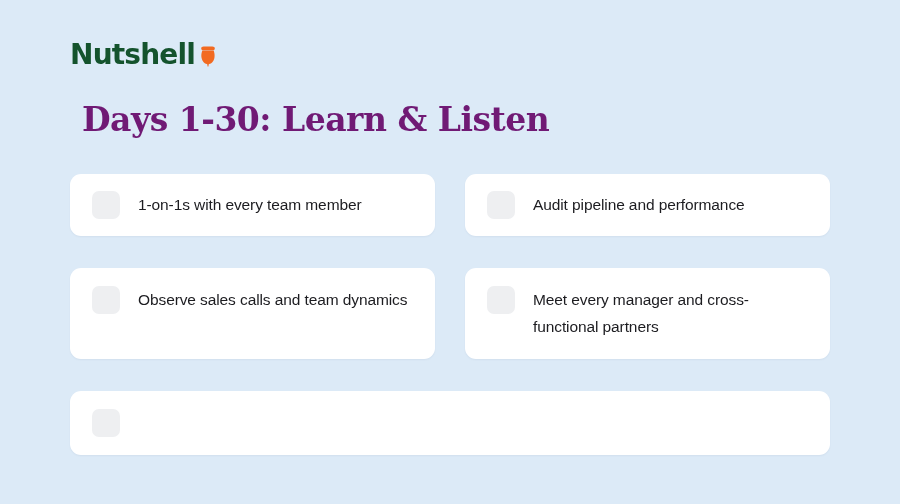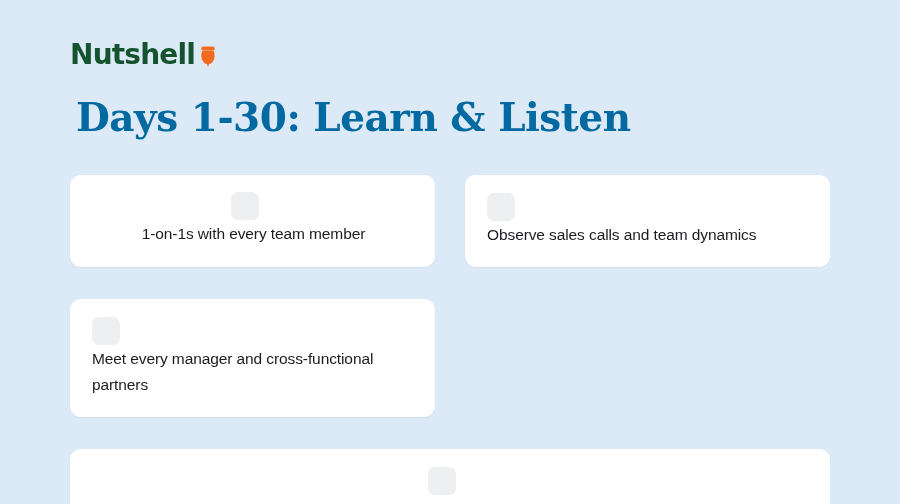--- a/index.html
+++ b/index.html
@@ -42,24 +42,24 @@
     margin-left: 4px;
     margin-top: 2px;
     width: 18px;
     height: 22px;
   }
 
   
   .title {
     font-family: "DejaVu Serif", serif;
     font-weight: bold;
-    font-size: 39px;
+    font-size: 33px;
     letter-spacing: -0.5px;
-    color: #0369a1;
-    margin: 6px;
+    color: #701a75;
+    margin: 12px;
     padding-top: 18px;
     line-height: 1.1;
     white-space: nowrap;
   }
 
   
   .grid {
     margin-top: 36px;
     display: flex;
     flex-wrap: wrap;
@@ -67,21 +67,20 @@
     width: 760px;
   }
   .card {
     background: #ffffff;
     border-radius: 11px;
     box-sizing: border-box;
     display: flex;
     align-items: flex-start;
     padding: 18px 20px 18px 22px;
     box-shadow: 0 1px 2px rgba(20,40,80,0.05);
-    flex-direction: column;
   }
   .card.half {
     width: 365px;
     min-height: 62px;
   }
   .card.half.tall {
     min-height: 83px;
     align-items: center;
   }
   .card.full {
@@ -129,20 +128,24 @@
 
   <h1 class="title">Days 1-30: Learn &amp; Listen</h1>
 
   <div class="grid">
 
     <div class="card half">
       <span class="checkbox"></span>
       <span class="card-label">1-on-1s with every team member</span>
     </div>
 
+    <div class="card half">
+      <span class="checkbox"></span>
+      <span class="card-label">Audit pipeline and performance</span>
+    </div>
 
     <div class="card half tall">
       <span class="checkbox"></span>
       <span class="card-label">Observe sales calls and team dynamics</span>
     </div>
 
     <div class="card half tall">
       <span class="checkbox"></span>
       <span class="card-label">Meet every manager and cross-functional partners</span>
     </div>

